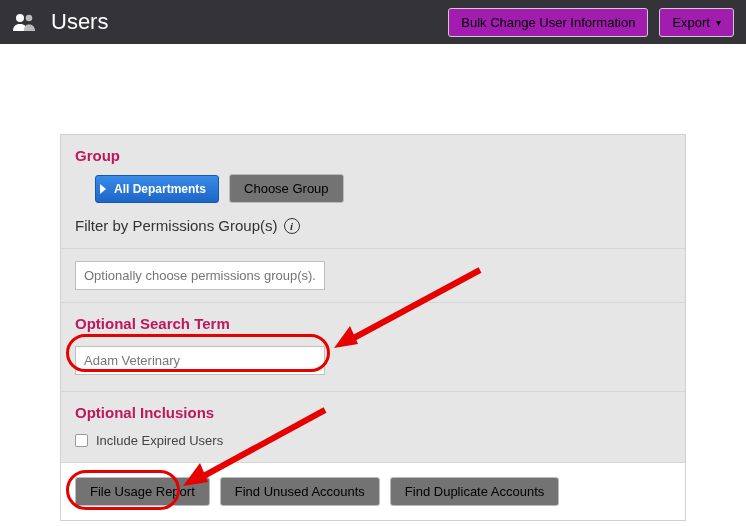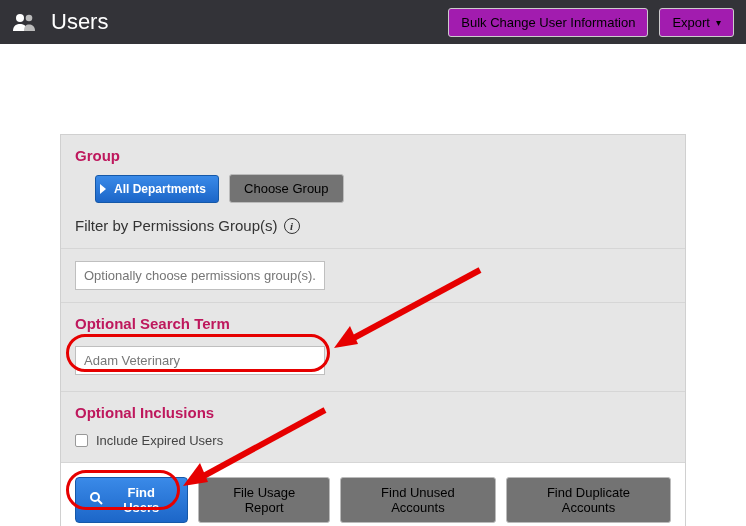--- a/index.html
+++ b/index.html
@@ -182,29 +182,20 @@
       <input class="text-input search" type="text" value="Adam Veterinary" style="">
     </div>
 
     <div class="section-title">Optional Inclusions</div>
     <div class="checkbox-row">
       <span class="fake-cb"></span>
       <span>Include Expired Users</span>
     </div>
 
     <div class="action-row">
-      <button class="find-btn">
-        <span>
-          <svg width="13" height="13" viewBox="0 0 13 13">
-                <circle cx="5" cy="5" r="4" stroke="#fff" stroke-width="2" fill="none"></circle>
-                <line x1="8" y1="8" x2="12" y2="12" stroke="#fff" stroke-width="2"></line>
-              </svg>
-        </span>
-        <span>Find Users</span>
-      </button>
       <button class="white-btn">
         <span>File Usage Report</span>
       </button>
       <button class="white-btn">
         <span>Find Unused Accounts</span>
       </button>
       <button class="white-btn">
         <span>Find Duplicate Accounts</span>
       </button>
     </div>

